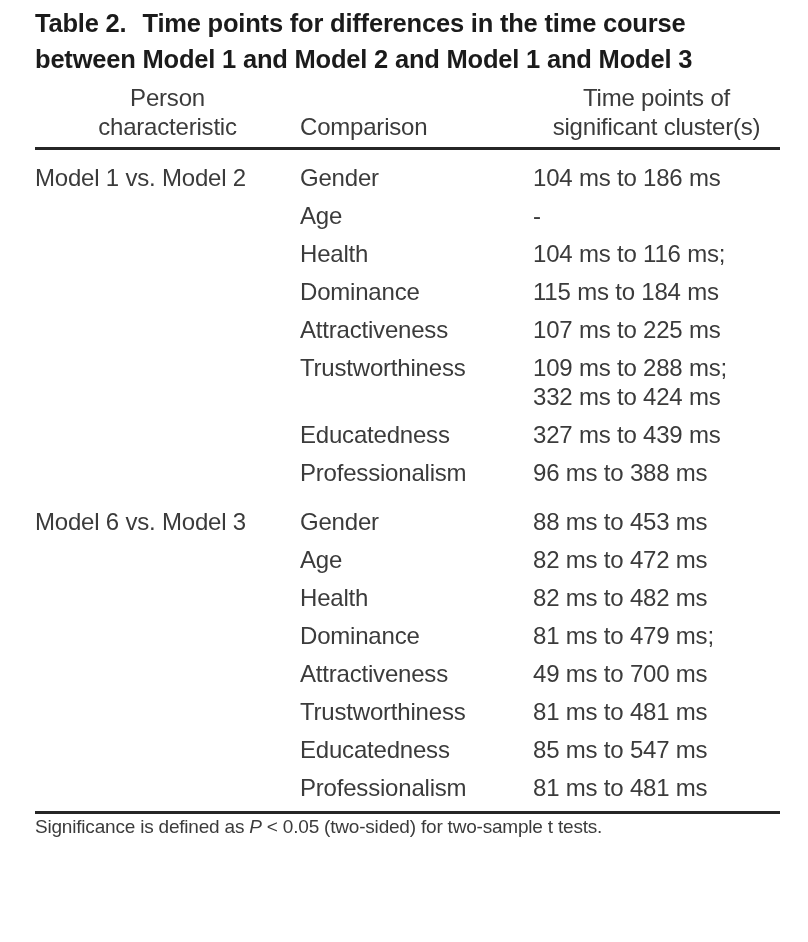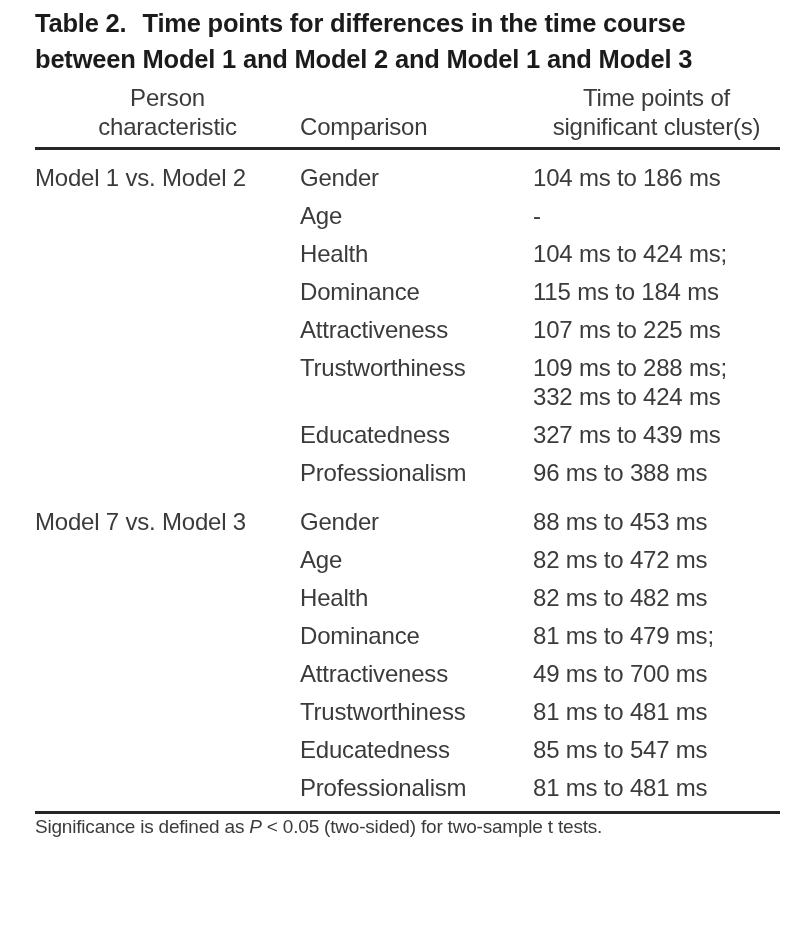--- a/index.html
+++ b/index.html
@@ -97,21 +97,21 @@
             <div class="td td-comparison"></div>
             <div class="td td-characteristic">Age</div>
             <div class="td td-clusters">
               <div class="cluster-line">-</div>
             </div>
           </div>
           <div class="trow">
             <div class="td td-comparison"></div>
             <div class="td td-characteristic">Health</div>
             <div class="td td-clusters">
-              <div class="cluster-line">104 ms to 424 ms;</div>
+              <div class="cluster-line">104 ms to 116 ms;</div>
             </div>
           </div>
           <div class="trow">
             <div class="td td-comparison"></div>
             <div class="td td-characteristic">Dominance</div>
             <div class="td td-clusters">
               <div class="cluster-line">115 ms to 184 ms</div>
             </div>
           </div>
           <div class="trow">
@@ -139,21 +139,21 @@
           <div class="trow">
             <div class="td td-comparison"></div>
             <div class="td td-characteristic">Professionalism</div>
             <div class="td td-clusters">
               <div class="cluster-line">96 ms to 388 ms</div>
             </div>
           </div>
         </div>
         <div class="table-section">
           <div class="trow">
-            <div class="td td-comparison">Model 7 vs. Model 3</div>
+            <div class="td td-comparison">Model 6 vs. Model 3</div>
             <div class="td td-characteristic">Gender</div>
             <div class="td td-clusters">
               <div class="cluster-line">88 ms to 453 ms</div>
             </div>
           </div>
           <div class="trow">
             <div class="td td-comparison"></div>
             <div class="td td-characteristic">Age</div>
             <div class="td td-clusters">
               <div class="cluster-line">82 ms to 472 ms</div>

